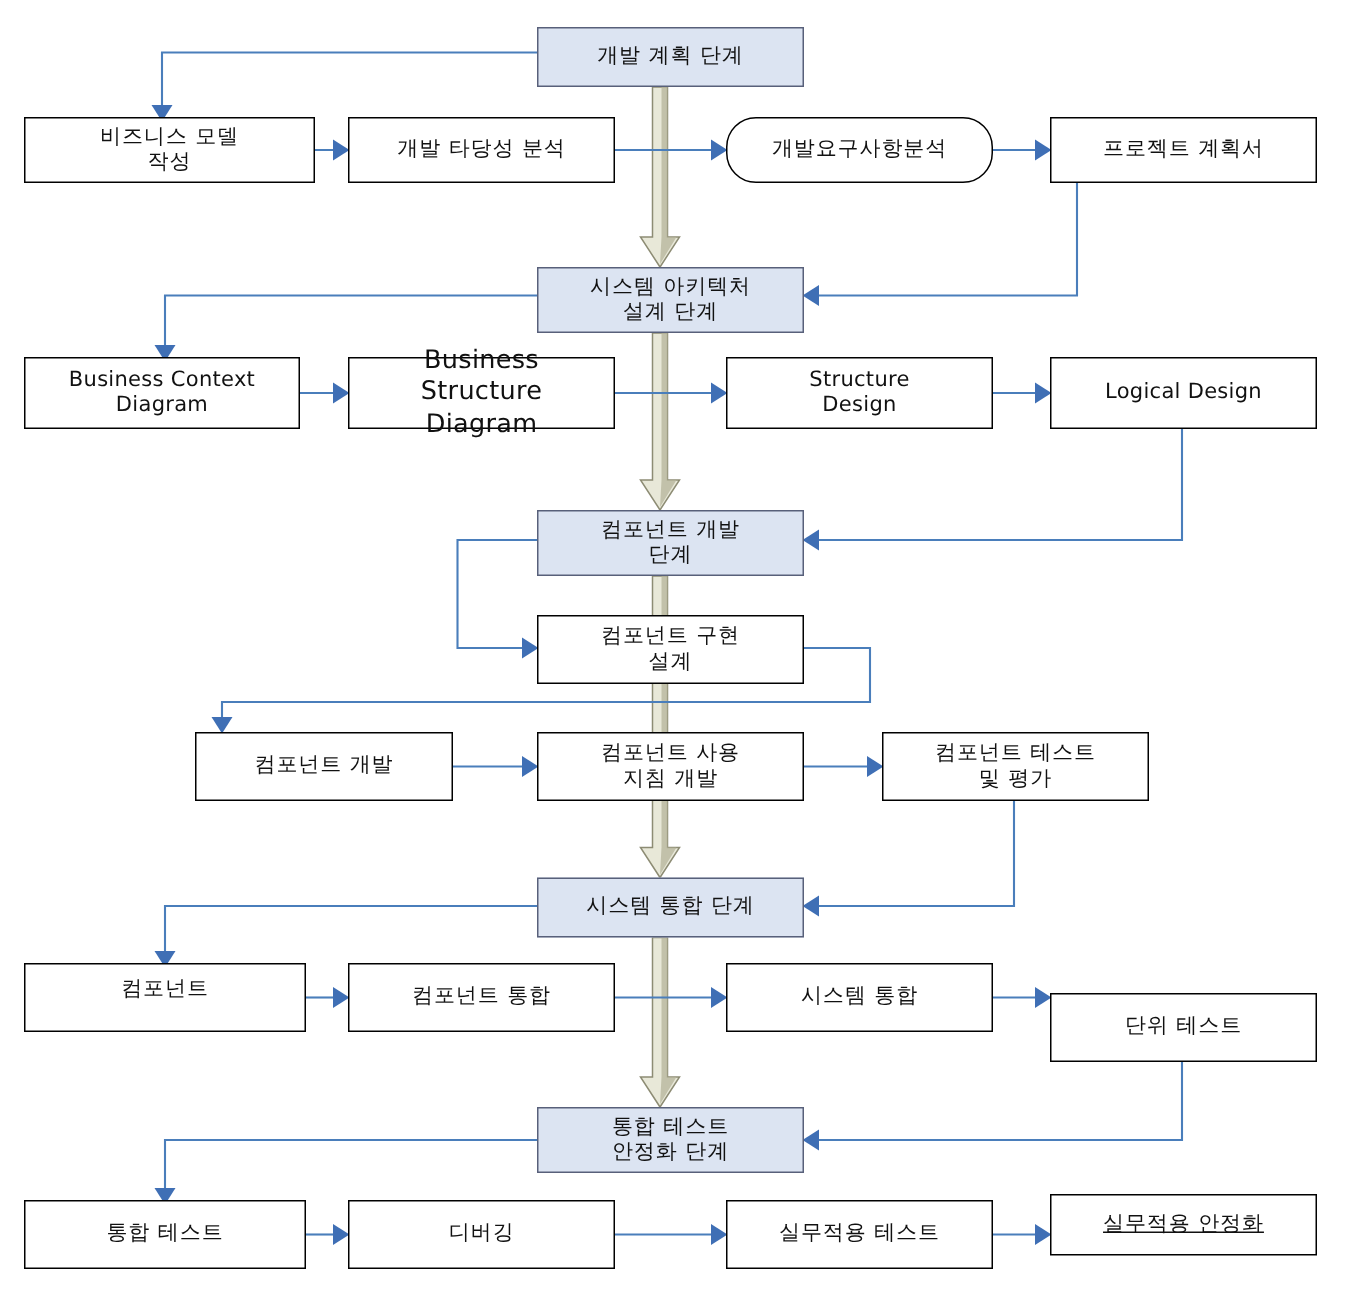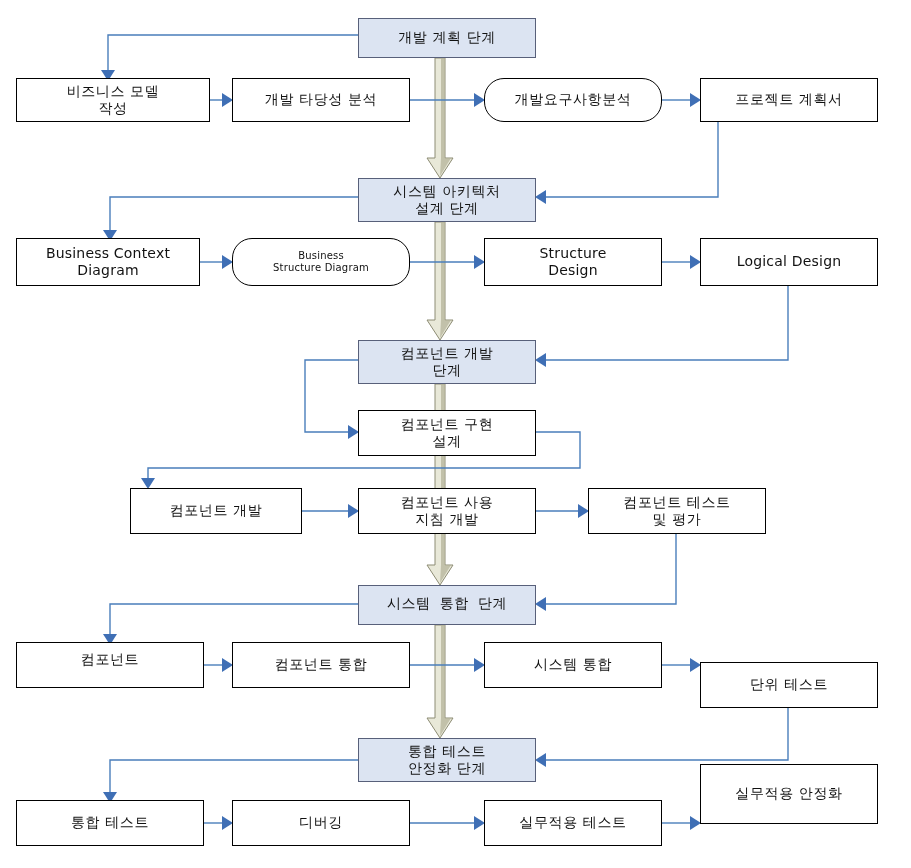--- a/index.html
+++ b/index.html
@@ -190,21 +190,21 @@
         </div>
         <div class="node" style="left: 700px; top: 78px; width: 178px; height: 44px; font-size: 14px;">
           <span class="label">프로젝트 계획서</span>
         </div>
       </div>
       <div>
         <div class="node latin" style="left: 16px; top: 238px; width: 184px; height: 48px; font-size: 14px;">
           <span class="label">Business Context
 Diagram</span>
         </div>
-        <div class="node latin" style="left: 232px; top: 238px; width: 178px; height: 48px; font-size: 10px; border-radius: 20px;">
+        <div class="node latin" style="left: 232px; top: 238px; width: 178px; height: 48px; font-size: 17px;">
           <span class="label">Business
 Structure Diagram</span>
         </div>
         <div class="node latin" style="left: 484px; top: 238px; width: 178px; height: 48px; font-size: 14px;">
           <span class="label">Structure
 Design</span>
         </div>
         <div class="node latin" style="left: 700px; top: 238px; width: 178px; height: 48px; font-size: 14px;">
           <span class="label">Logical Design</span>
         </div>
@@ -245,36 +245,36 @@
       <div>
         <div class="node" style="left: 16px; top: 800px; width: 188px; height: 46px; font-size: 14px;">
           <span class="label">통합 테스트</span>
         </div>
         <div class="node" style="left: 232px; top: 800px; width: 178px; height: 46px; font-size: 14px;">
           <span class="label">디버깅</span>
         </div>
         <div class="node" style="left: 484px; top: 800px; width: 178px; height: 46px; font-size: 14px;">
           <span class="label">실무적용 테스트</span>
         </div>
-        <div class="node" style="left: 700px; top: 764px; width: 178px; height: 60px; font-size: 14px;">
+        <div class="node" style="left: 700px; top: 796px; width: 178px; height: 41px; font-size: 14px; text-decoration: underline;">
           <span class="label">실무적용 안정화</span>
         </div>
       </div>
       <div class="node stage" style="left: 358px; top: 18px; width: 178px; height: 40px; font-size: 14px;">
         <span class="label">개발 계획 단계</span>
       </div>
       <div class="node stage" style="left: 358px; top: 178px; width: 178px; height: 44px; font-size: 14px;">
         <span class="label">시스템 아키텍처
 설계 단계</span>
       </div>
       <div class="node stage" style="left: 358px; top: 340px; width: 178px; height: 44px; font-size: 14px;">
         <span class="label">컴포넌트 개발
 단계</span>
       </div>
-      <div class="node stage" style="left: 358px; top: 585px; width: 178px; height: 40px; font-size: 14px; font-family: Liberation Mono, monospace;">
+      <div class="node stage" style="left: 358px; top: 585px; width: 178px; height: 40px; font-size: 14px;">
         <span class="label">시스템 통합 단계</span>
       </div>
       <div class="node stage" style="left: 358px; top: 738px; width: 178px; height: 44px; font-size: 14px;">
         <span class="label">통합 테스트
 안정화 단계</span>
       </div>
     </div>
 </div>
 
 </body></html>

